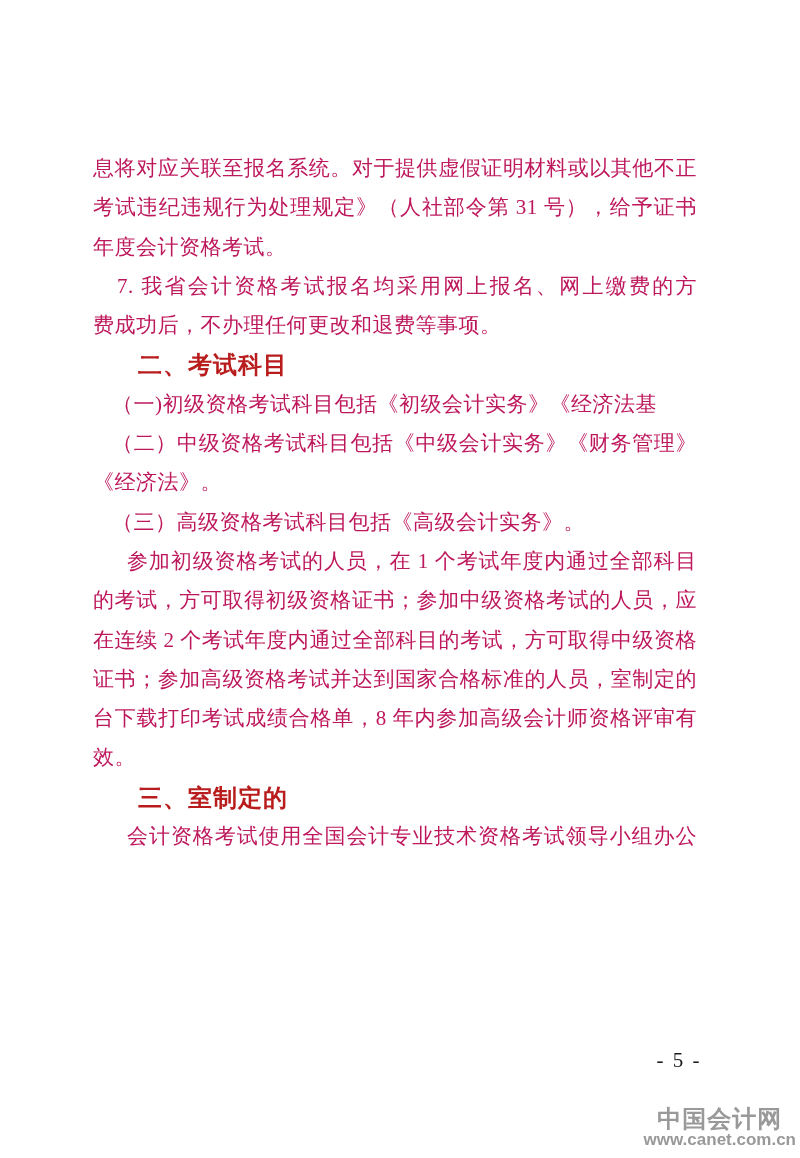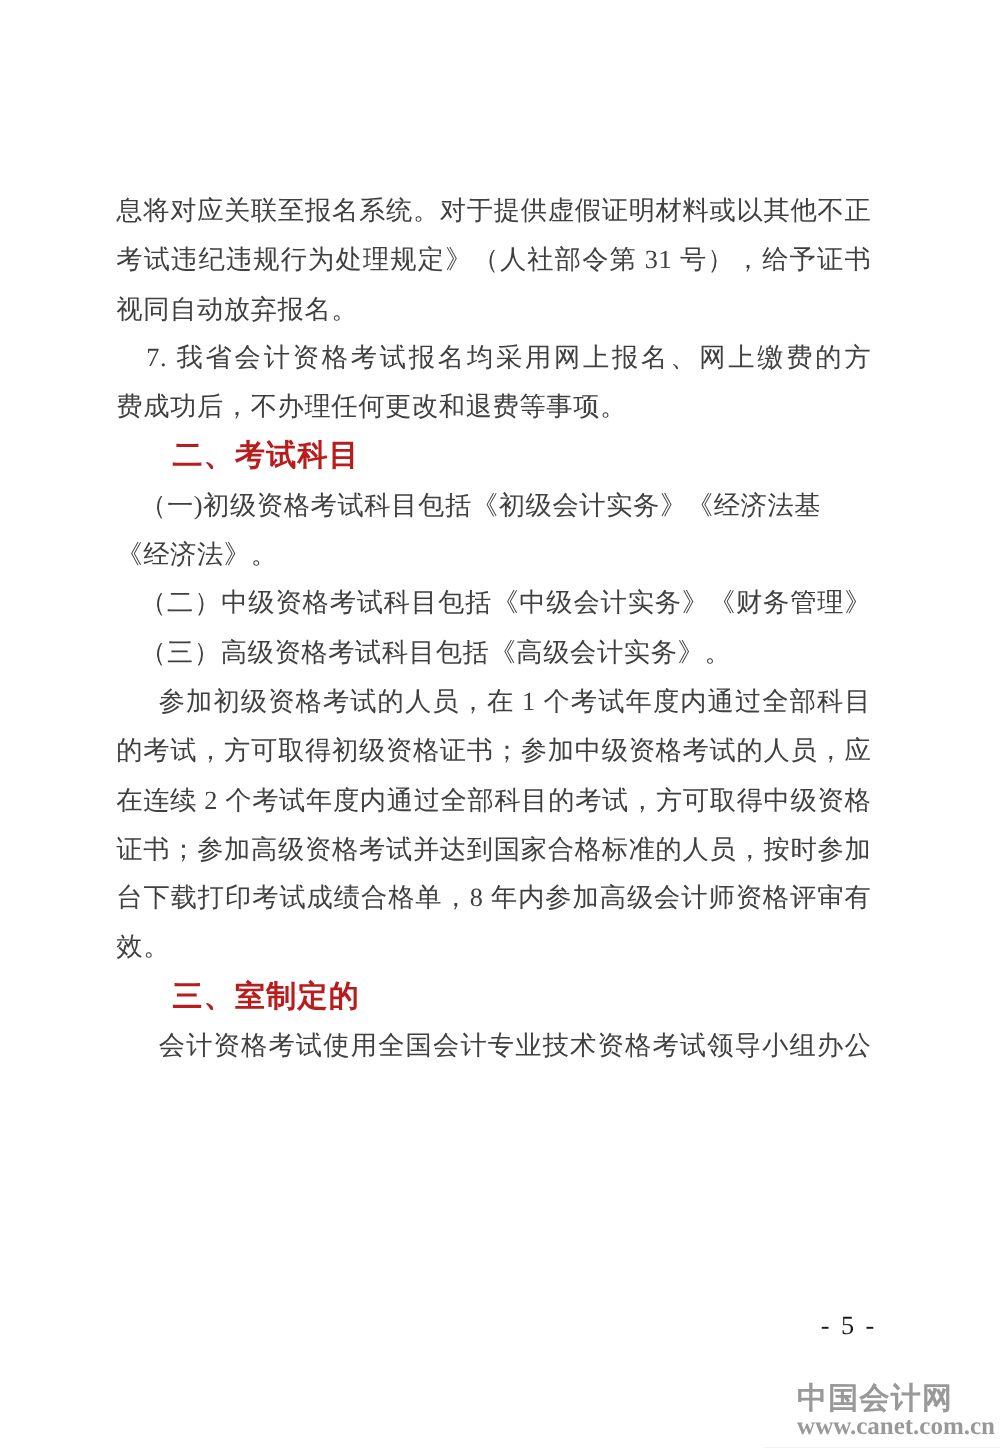--- a/index.html
+++ b/index.html
@@ -18,21 +18,21 @@
   .content {
     position: absolute;
     left: 93px;
     top: 149px;
     width: 604px;
   }
   .ln {
     font-size: 21px;
     line-height: 39.3px;
     height: 39.3px;
-    color: #404040;
+    color: #be185d;
     overflow: hidden;
     letter-spacing: 0.5px;
   }
   .jst {
     text-align: justify;
     text-align-last: justify;
   }
   .hd {
     font-family: "Liberation Sans", sans-serif;
     font-weight: 700;
@@ -52,56 +52,56 @@
     text-align: center;
     font-size: 21px;
     color: #1a1a1a;
     font-family: "Liberation Serif", serif;
     letter-spacing: 2px;
   }
   .watermark {
     position: absolute;
     right: 4px;
     top: 1106px;
-    text-align: left;
+    text-align: center;
     line-height: 1.05;
   }
   .wm-name {
     font-family: "Liberation Sans", sans-serif;
     font-weight: 700;
     font-size: 24px;
     letter-spacing: 1px;
   }
   .wm-url {
-    font-family: Liberation Serif, serif;
+    font-family: Liberation Sans, sans-serif;
     font-weight: 700;
-    font-size: 20px;
+    font-size: 17px;
     letter-spacing: 0px;
   }
 </style>
 </head>
 <body>
 
 <div class="page">
 
   <div class="content">
     <div class="ln jst">息将对应关联至报名系统。对于提供虚假证明材料或以其他不正</div>
     <div class="ln jst">考试违纪违规行为处理规定》（人社部令第 31 号），给予证书或成</div>
-    <div class="ln">视同自动放弃报名。</div>
+    <div class="ln">年度会计资格考试。</div>
     <div class="ln jst ind-a">7. 我省会计资格考试报名均采用网上报名、网上缴费的方式。</div>
     <div class="ln">费成功后，不办理任何更改和退费等事项。</div>
     <div class="ln hd ind-d">二、考试科目</div>
     <div class="ln ind-b">（一)初级资格考试科目包括《初级会计实务》《经济法基础》。</div>
+    <div class="ln jst ind-b">（二）中级资格考试科目包括《中级会计实务》《财务管理》</div>
     <div class="ln">《经济法》。</div>
-    <div class="ln jst ind-b">（二）中级资格考试科目包括《中级会计实务》《财务管理》</div>
     <div class="ln ind-b">（三）高级资格考试科目包括《高级会计实务》。</div>
     <div class="ln jst ind-c">参加初级资格考试的人员，在 1 个考试年度内通过全部科目</div>
     <div class="ln jst">的考试，方可取得初级资格证书；参加中级资格考试的人员，应</div>
     <div class="ln jst">在连续 2 个考试年度内通过全部科目的考试，方可取得中级资格</div>
-    <div class="ln jst">证书；参加高级资格考试并达到国家合格标准的人员，按时参加</div>
+    <div class="ln jst">证书；参加高级资格考试并达到国家合格标准的人员，室制定的</div>
     <div class="ln jst">台下载打印考试成绩合格单，8 年内参加高级会计师资格评审有</div>
     <div class="ln">效。</div>
     <div class="ln hd ind-d">三、室制定的</div>
     <div class="ln jst ind-c">会计资格考试使用全国会计专业技术资格考试领导小组办公</div>
   </div>
 
   <div class="page-number">- 5 -</div>
 
   <div class="watermark" style="color: rgb(153, 153, 153);">
     <div class="wm-name">中国会计网</div>

